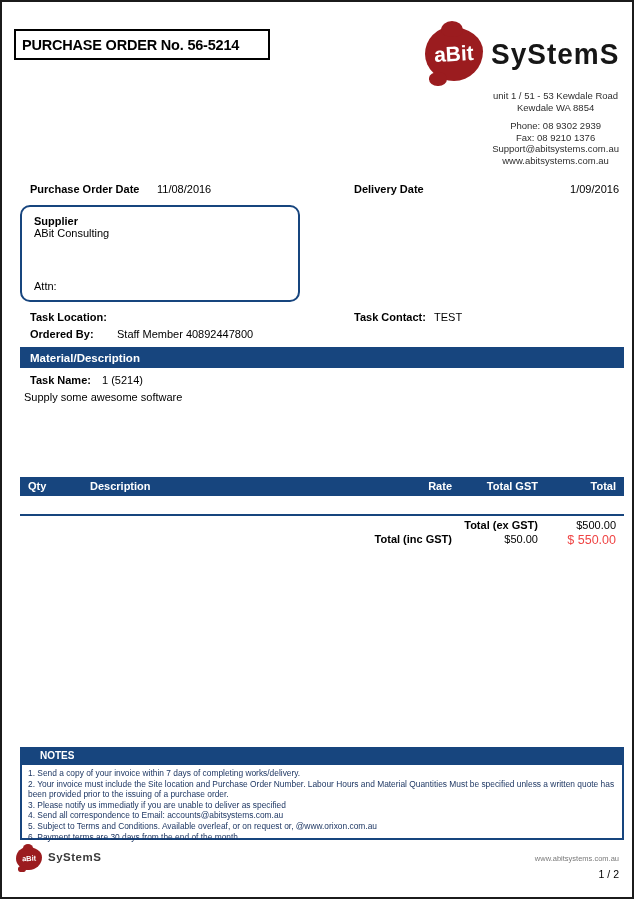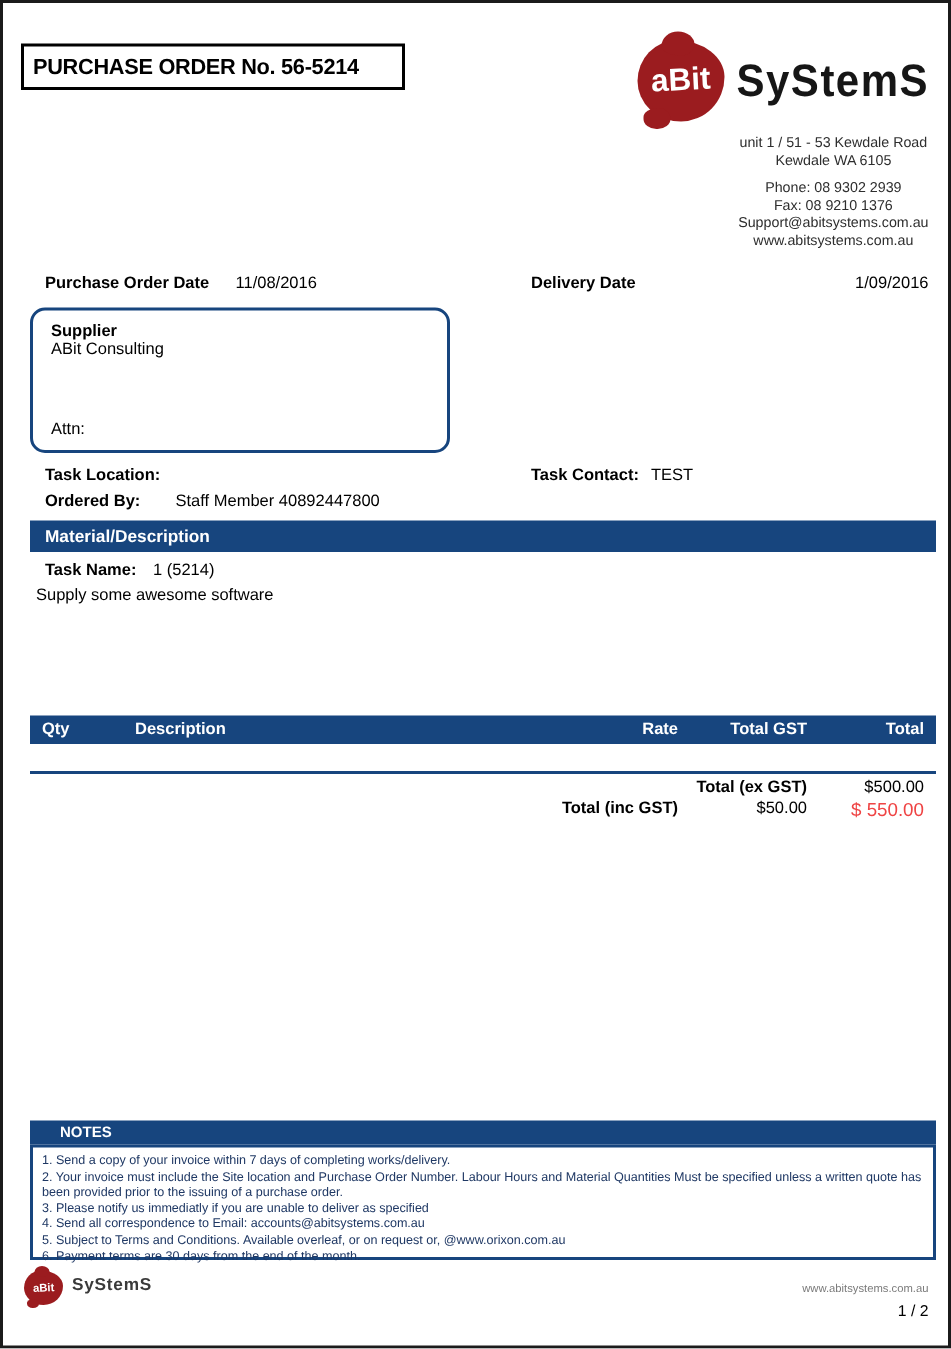--- a/index.html
+++ b/index.html
@@ -82,21 +82,21 @@
     <span>PURCHASE ORDER No. 56-5214</span>
   </div>
 
   <div class="abs blob logo-blob">
     <span>aBit</span>
   </div>
   <div class="abs logo-systems">SyStemS</div>
 
   <div class="abs addr">
     <div>unit 1 / 51 - 53 Kewdale Road</div>
-    <div>Kewdale WA 6105</div>
+    <div>Kewdale WA 8854</div>
     <div class="gap"></div>
     <div>Phone: 08 9302 2939</div>
     <div>Fax: 08 9210 1376</div>
     <div>Support@abitsystems.com.au</div>
     <div>www.abitsystems.com.au</div>
   </div>
 
   <div class="abs b fs11" style="left:28px;top:181px;">Purchase Order Date</div>
   <div class="abs fs11" style="left:155px;top:181px;">11/08/2016</div>
   <div class="abs b fs11" style="left:352px;top:181px;">Delivery Date</div>

